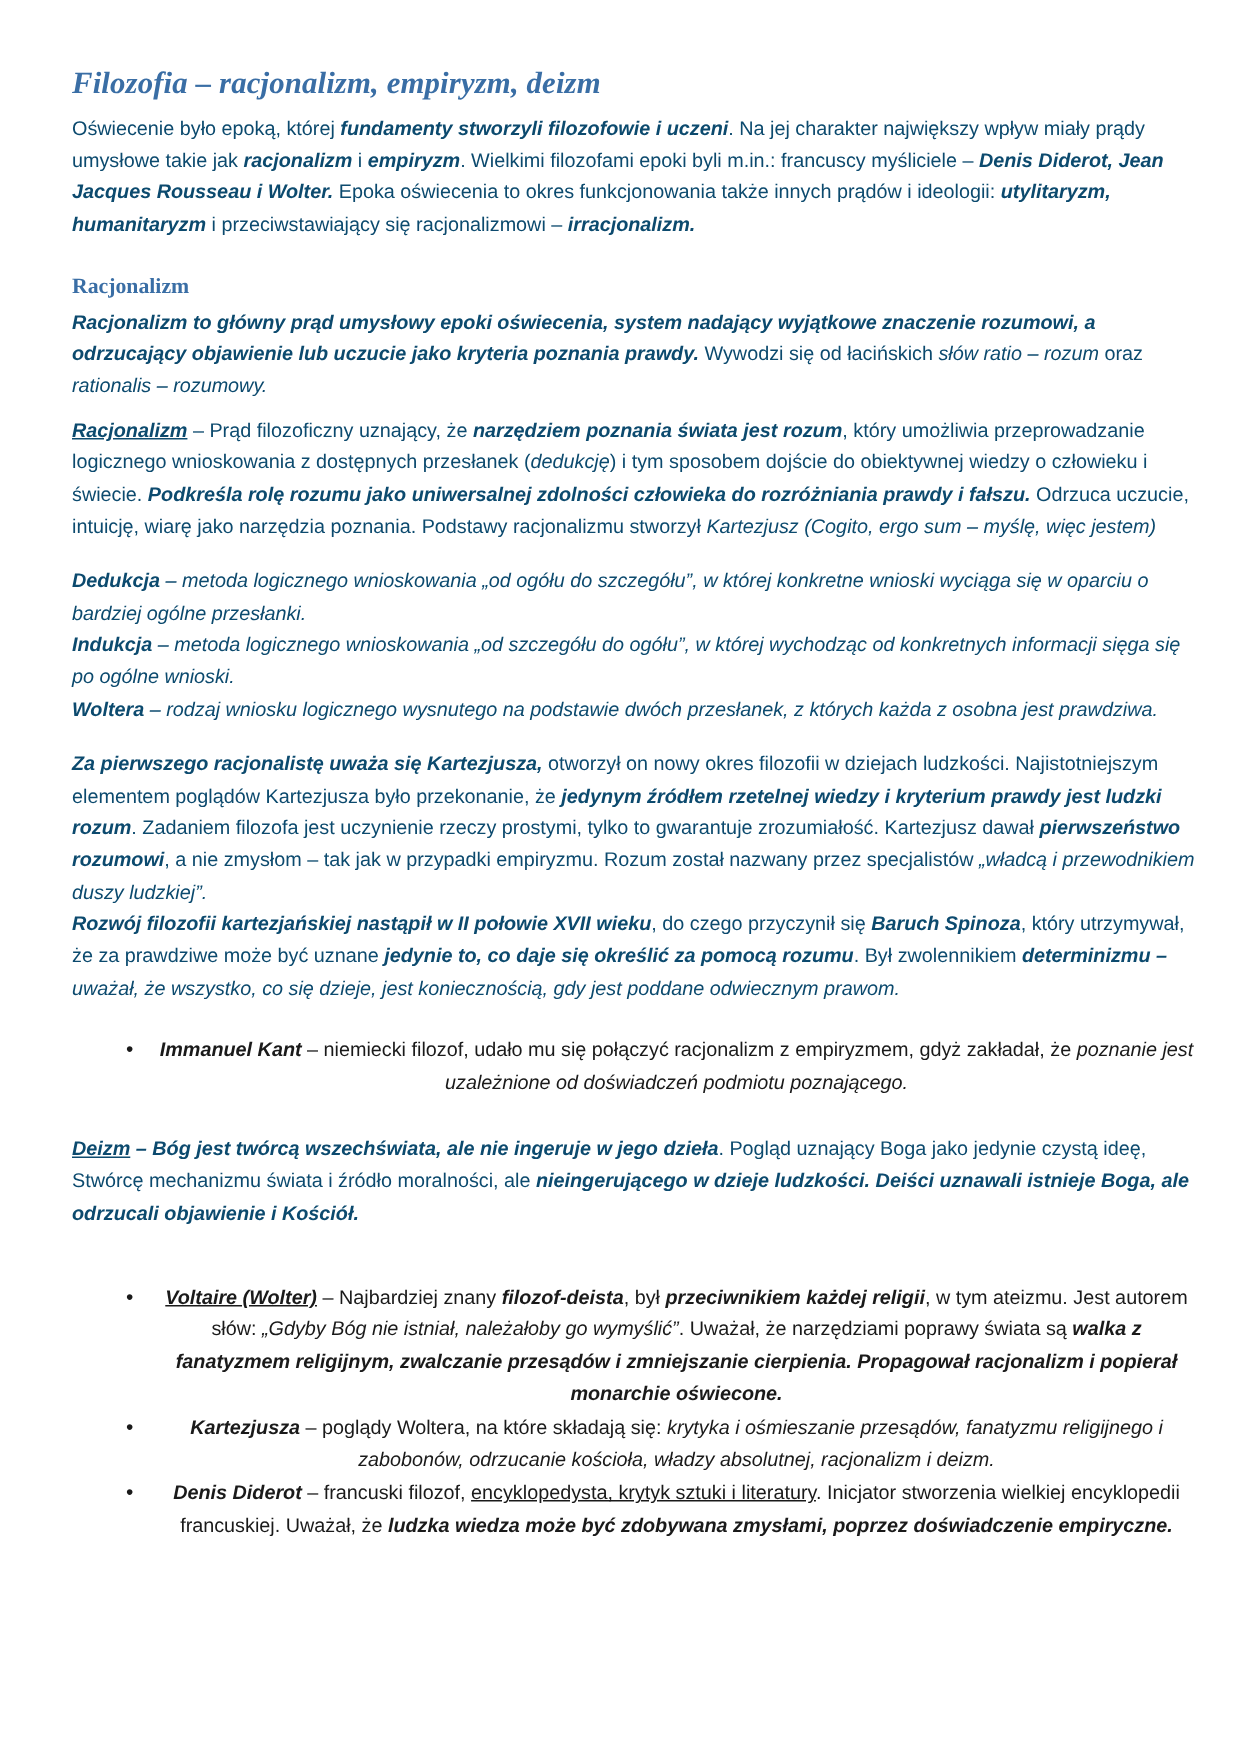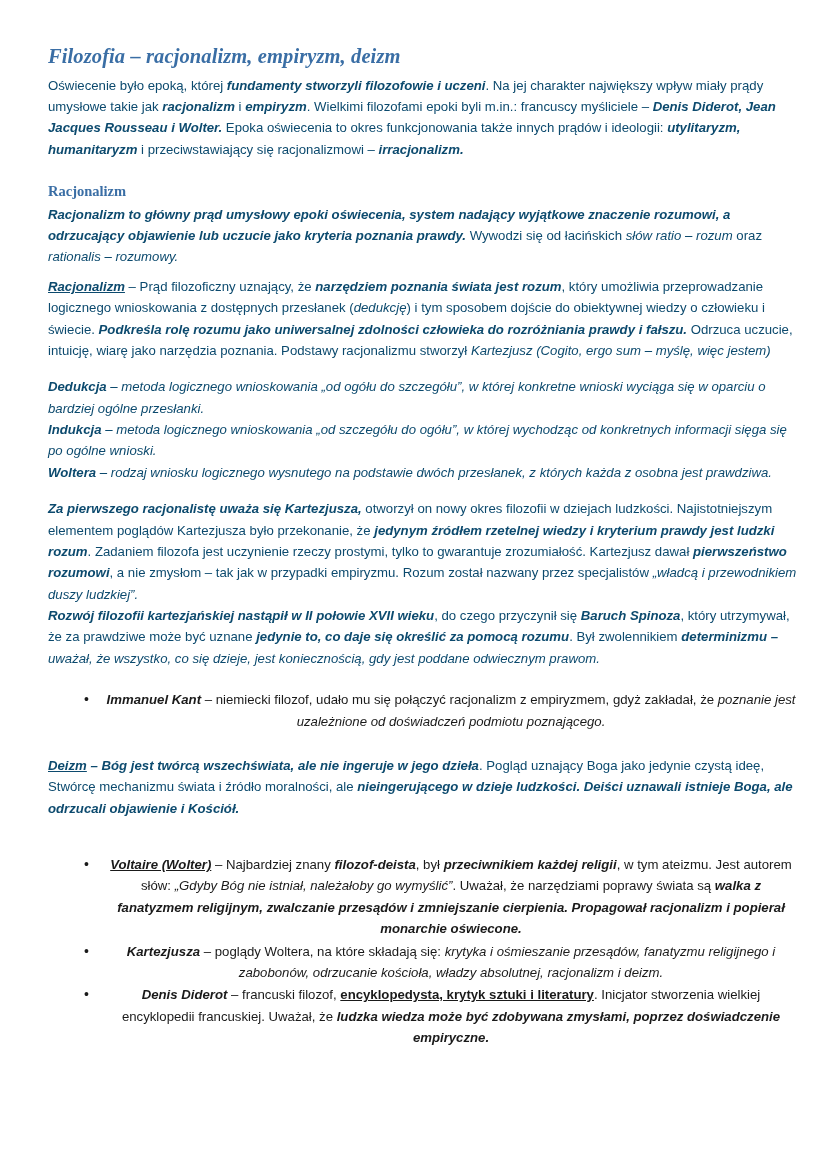--- a/index.html
+++ b/index.html
@@ -112,16 +112,16 @@
 
 
   <p class="para"><span class="biu">Deizm</span><span class="bi"> – </span><span class="bi">Bóg jest twórcą wszechświata, ale nie ingeruje w jego dzieła</span><span>. Pogląd uznający Boga jako jedynie czystą ideę, Stwórcę mechanizmu świata i źródło moralności, ale </span><span class="bi">nieingerującego w dzieje ludzkości. Deiści uznawali istnieje Boga, ale odrzucali objawienie i Kościół</span><span class="bi">.</span></p>
 
 
   <div class="gap-md"></div>
 
   <ul class="bullets">
     <li><span class="biu">Voltaire (Wolter)</span><span> – Najbardziej znany </span><span class="bi">filozof-deista</span><span>, był </span><span class="bi">przeciwnikiem każdej religii</span><span>, w tym ateizmu. Jest autorem słów: </span><span style="font-style:italic">„Gdyby Bóg nie istniał, należałoby go wymyślić”</span><span>. Uważał, że narzędziami poprawy świata są </span><span class="bi">walka z fanatyzmem religijnym, zwalczanie przesądów i zmniejszanie cierpienia. Propagował racjonalizm i popierał monarchie oświecone.</span></li>
     <li class="no-bullet"><span class="bi">Kartezjusza</span><span> – poglądy Woltera, na które składają się: </span><span style="font-style:italic">krytyka i ośmieszanie przesądów, fanatyzmu religijnego i zabobonów, odrzucanie kościoła, władzy absolutnej, racjonalizm i deizm.</span></li>
-    <li><span class="bi">Denis Diderot</span><span> – francuski filozof, </span><span style="font-weight:bold;text-decoration:underline">encyklopedysta, krytyk sztuki i literatury</span><span>.  Inicjator stworzenia wielkiej encyklopedii francuskiej. Uważał, że </span><span class="bi">ludzka wiedza może być zdobywana zmysłami, poprzez doświadczenie empiryczne.</span></li>
+    <li><span class="bi">Denis Diderot</span><span> – francuski filozof, </span><span style="font-weight:normal;text-decoration:underline">encyklopedysta, krytyk sztuki i literatury</span><span>.  Inicjator stworzenia wielkiej encyklopedii francuskiej. Uważał, że </span><span class="bi">ludzka wiedza może być zdobywana zmysłami, poprzez doświadczenie empiryczne.</span></li>
   </ul>
 
 </div>
 
 </body></html>

